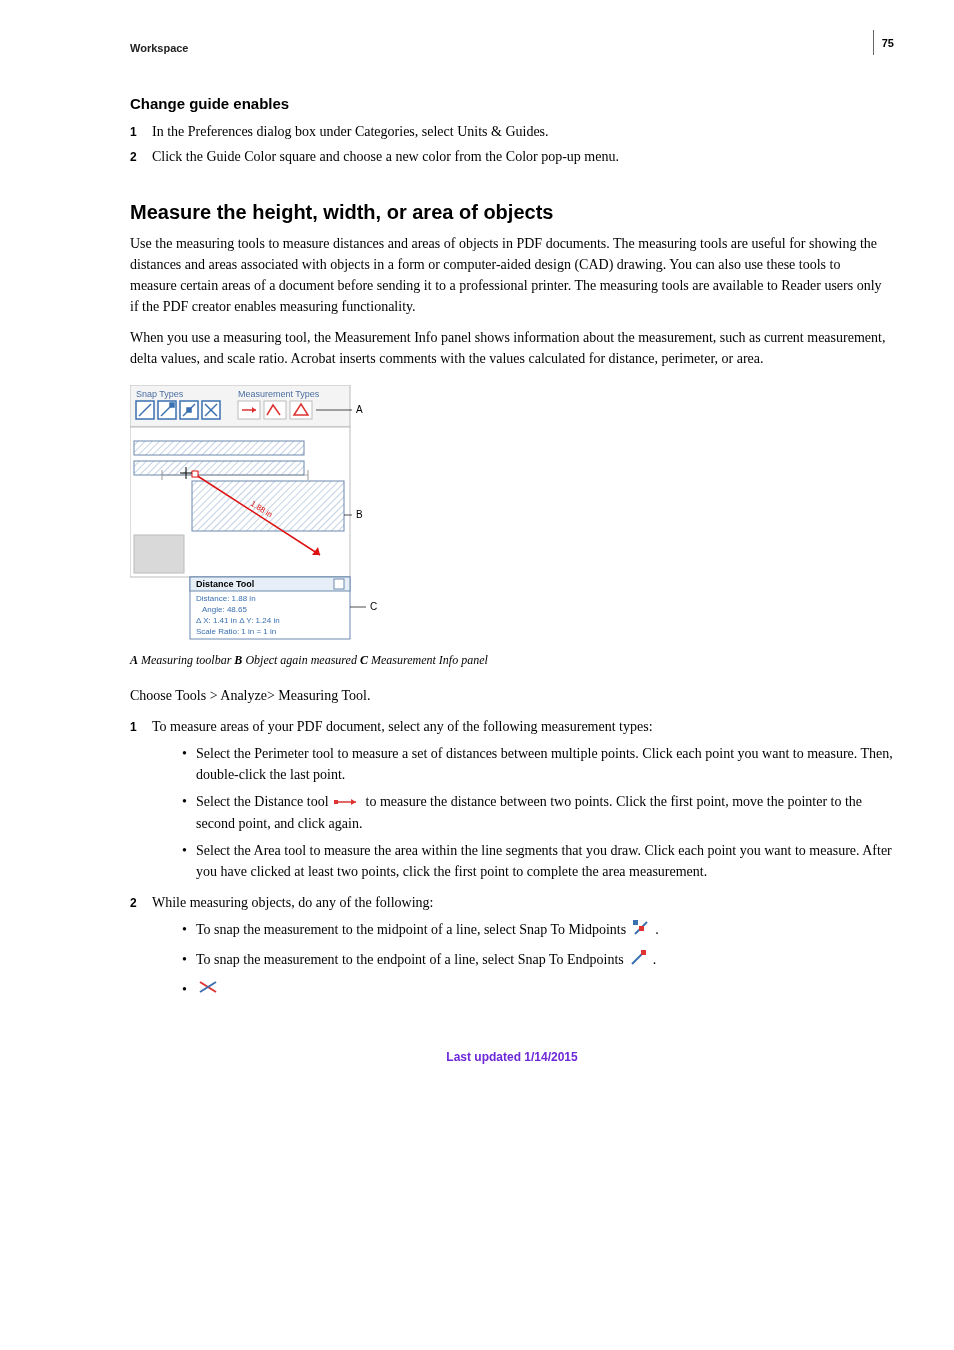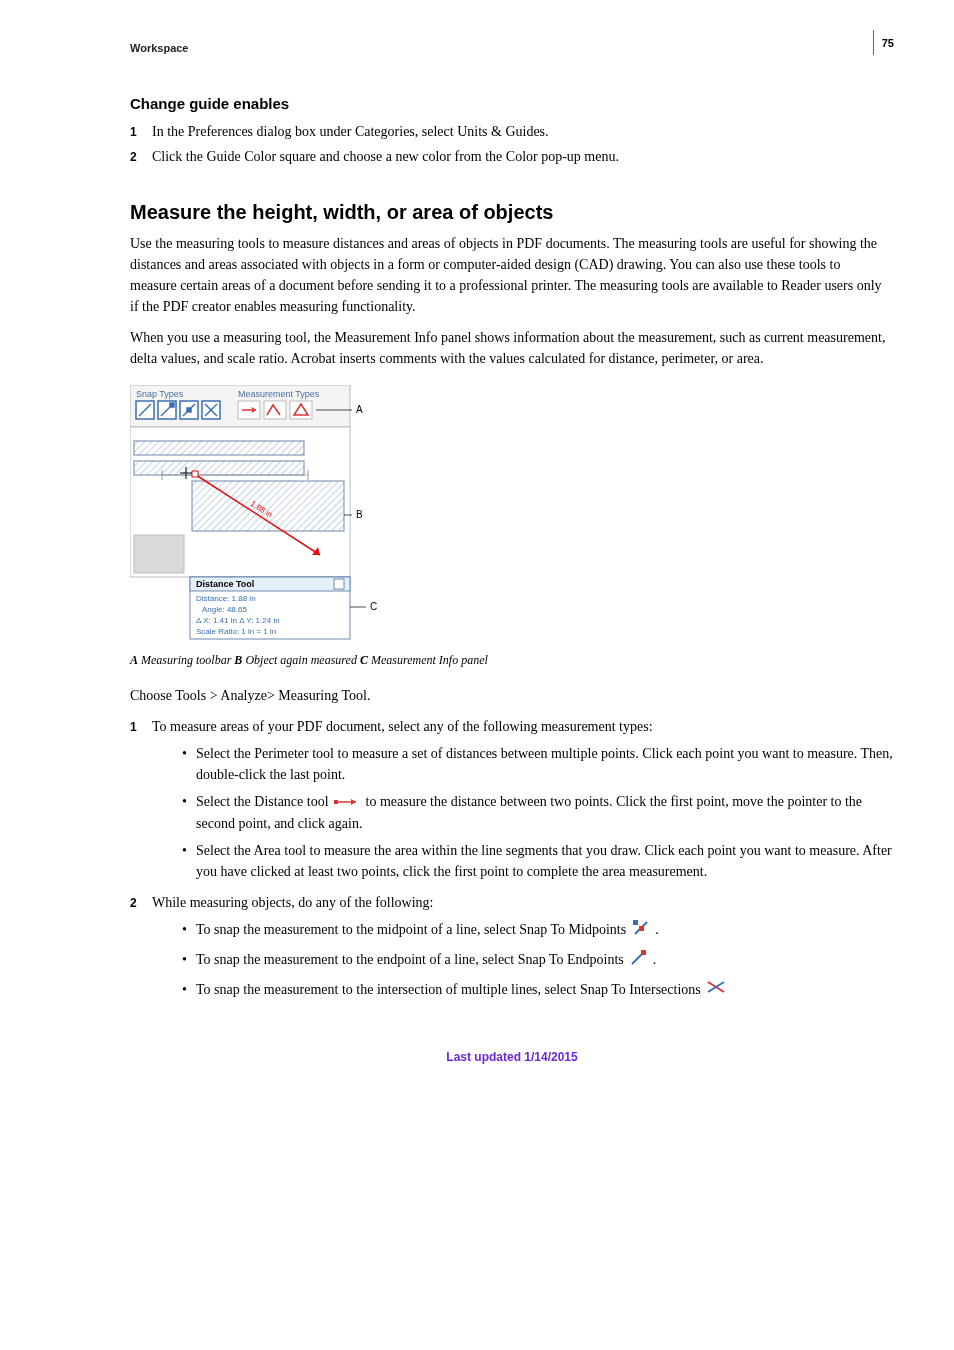--- a/index.html
+++ b/index.html
@@ -264,21 +264,20 @@
           <span>To snap the measurement to the endpoint of a line, select Snap To Endpoints </span>
           <span class="inline-icon">
             <svg width="18" height="18">
                 <line x1="3" y1="15" x2="15" y2="3" stroke="#3a6fb0" stroke-width="2"></line>
                 <rect x="12" y="1" width="5" height="5" fill="#d33"></rect>
               </svg>
           </span>
           <span> .</span>
         </li>
         <li>
-          <span>To snap the measurement to the intersection of multiple lines, select Snap To Intersections </span>
           <span class="inline-icon">
             <svg width="20" height="16">
                 <line x1="2" y1="2" x2="18" y2="12" stroke="#d33" stroke-width="2"></line>
                 <line x1="2" y1="12" x2="18" y2="2" stroke="#3a6fb0" stroke-width="2"></line>
               </svg>
           </span>
         </li>
       </ul>
     </div>
   </li>

